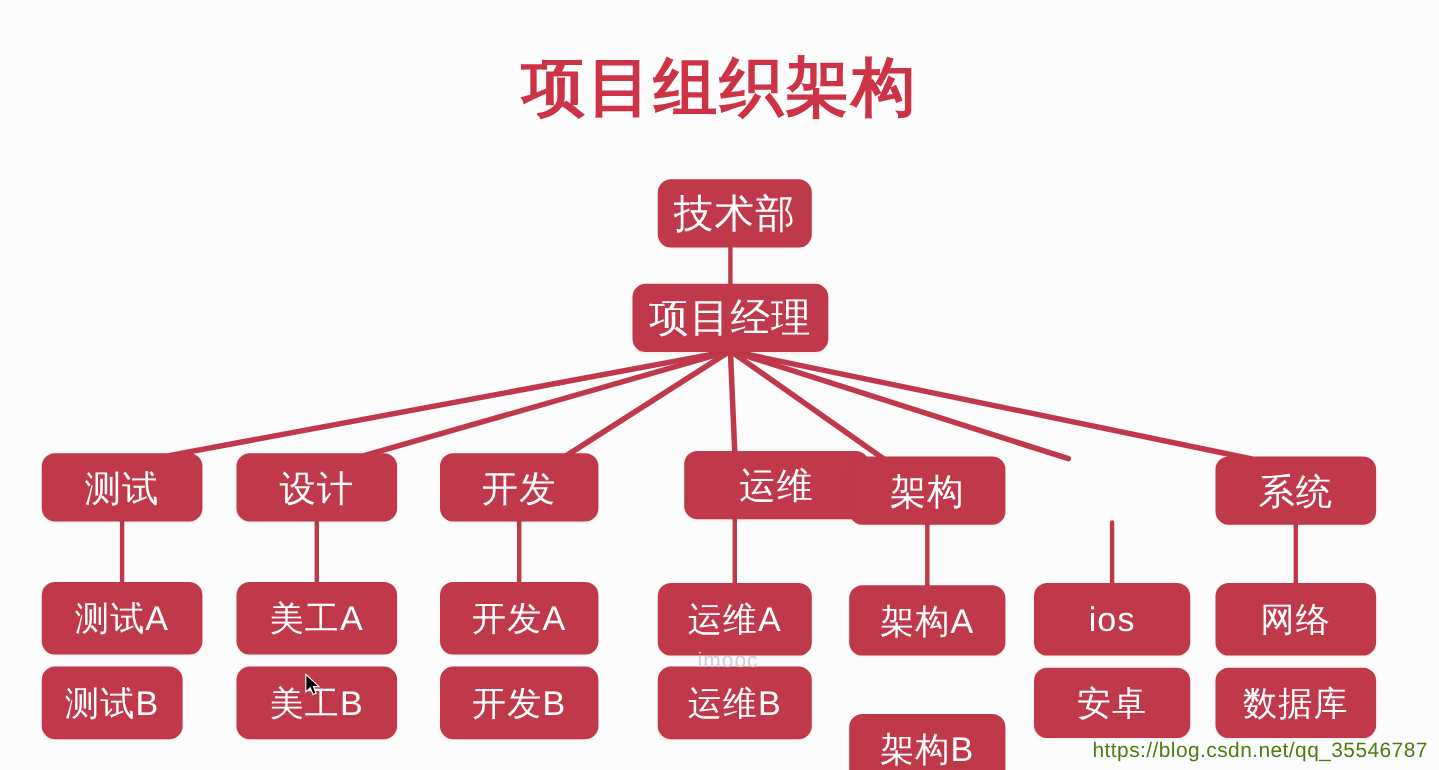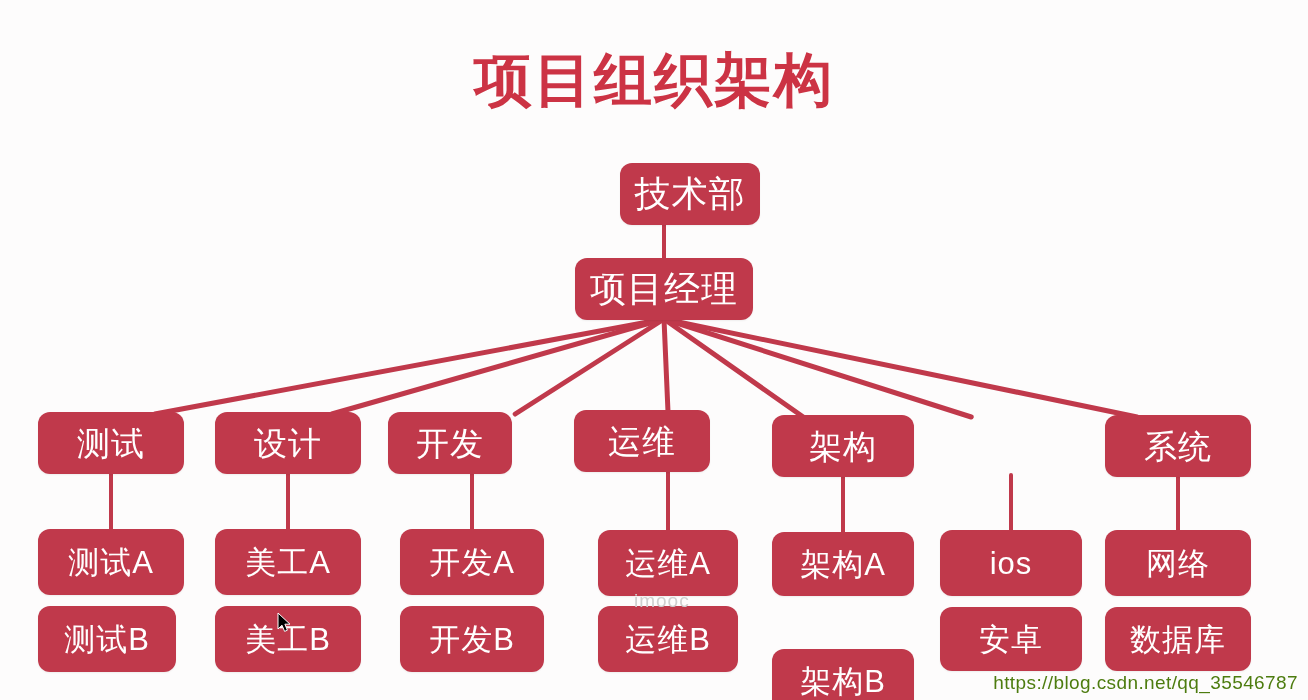--- a/index.html
+++ b/index.html
@@ -111,37 +111,37 @@
       <line x1="664" y1="319" x2="803.24" y2="417" stroke="#c0394b" stroke-width="5" stroke-linecap="round"></line>
       <line x1="843" y1="475" x2="843" y2="534" stroke="#c0394b" stroke-width="4" stroke-linecap="round"></line>
       <line x1="664" y1="319" x2="971.24" y2="417" stroke="#c0394b" stroke-width="5" stroke-linecap="round"></line>
       <line x1="1011" y1="475" x2="1011" y2="532" stroke="#c0394b" stroke-width="4" stroke-linecap="round"></line>
       <line x1="664" y1="319" x2="1137.12" y2="417" stroke="#c0394b" stroke-width="5" stroke-linecap="round"></line>
       <line x1="1178" y1="475" x2="1178" y2="532" stroke="#c0394b" stroke-width="4" stroke-linecap="round"></line>
     </svg>
 
   <div class="title">项目组织架构</div>
 
-  <div class="node root" style="left:620px; top:163px; width:140px; height:62px;text-align:center;">技术部</div>
+  <div class="node root" style="left:598px; top:163px; width:140px; height:62px;text-align:center;">技术部</div>
 
   <div class="node manager" style="left:575px; top:258px; width:178px; height:62px;">项目经理</div>
 
   <div class="node dept" style="left:38px; top:412px; width:146px; height:62px;">测试</div>
   <div class="node leaf" style="left:38px; top:529px; width:146px; height:66px;">测试A</div>
-  <div class="node leaf" style="left:38px; top:606px; width:138px; height:66px;">测试B</div>
+  <div class="node leaf" style="left:38px; top:606px; width:128px; height:66px;">测试B</div>
 
   <div class="node dept" style="left:215px; top:412px; width:146px; height:62px;">设计</div>
   <div class="node leaf" style="left:215px; top:529px; width:146px; height:66px;">美工A</div>
   <div class="node leaf" style="left:215px; top:606px; width:146px; height:66px;">美工B</div>
 
-  <div class="node dept" style="left:388px; top:412px; width:124px; height:62px;">开发</div>
+  <div class="node dept" style="left:400px; top:412px; width:144px; height:62px;">开发</div>
   <div class="node leaf" style="left:400px; top:529px; width:144px; height:66px;">开发A</div>
   <div class="node leaf" style="left:400px; top:606px; width:144px; height:66px;">开发B</div>
 
-  <div class="node dept" style="left:574px; top:410px; width:136px; height:62px;">运维</div>
+  <div class="node dept" style="left:622px; top:410px; width:168px; height:62px;">运维</div>
   <div class="node leaf" style="left:598px; top:530px; width:140px; height:66px;">运维A</div>
   <div class="node leaf" style="left:598px; top:606px; width:140px; height:66px;">运维B</div>
 
   <div class="node dept" style="left:772px; top:415px; width:142px; height:62px;">架构</div>
   <div class="node leaf" style="left:772px; top:532px; width:142px; height:64px;">架构A</div>
   <div class="node leaf" style="left:772px; top:607px; width:142px; height:64px;margin-top:42px;">架构B</div>
 
   <div class="node leaf" style="left:940px; top:530px; width:142px; height:66px;">ios</div>
   <div class="node leaf" style="left:940px; top:607px; width:142px; height:64px;text-align:center;">安卓</div>
 

